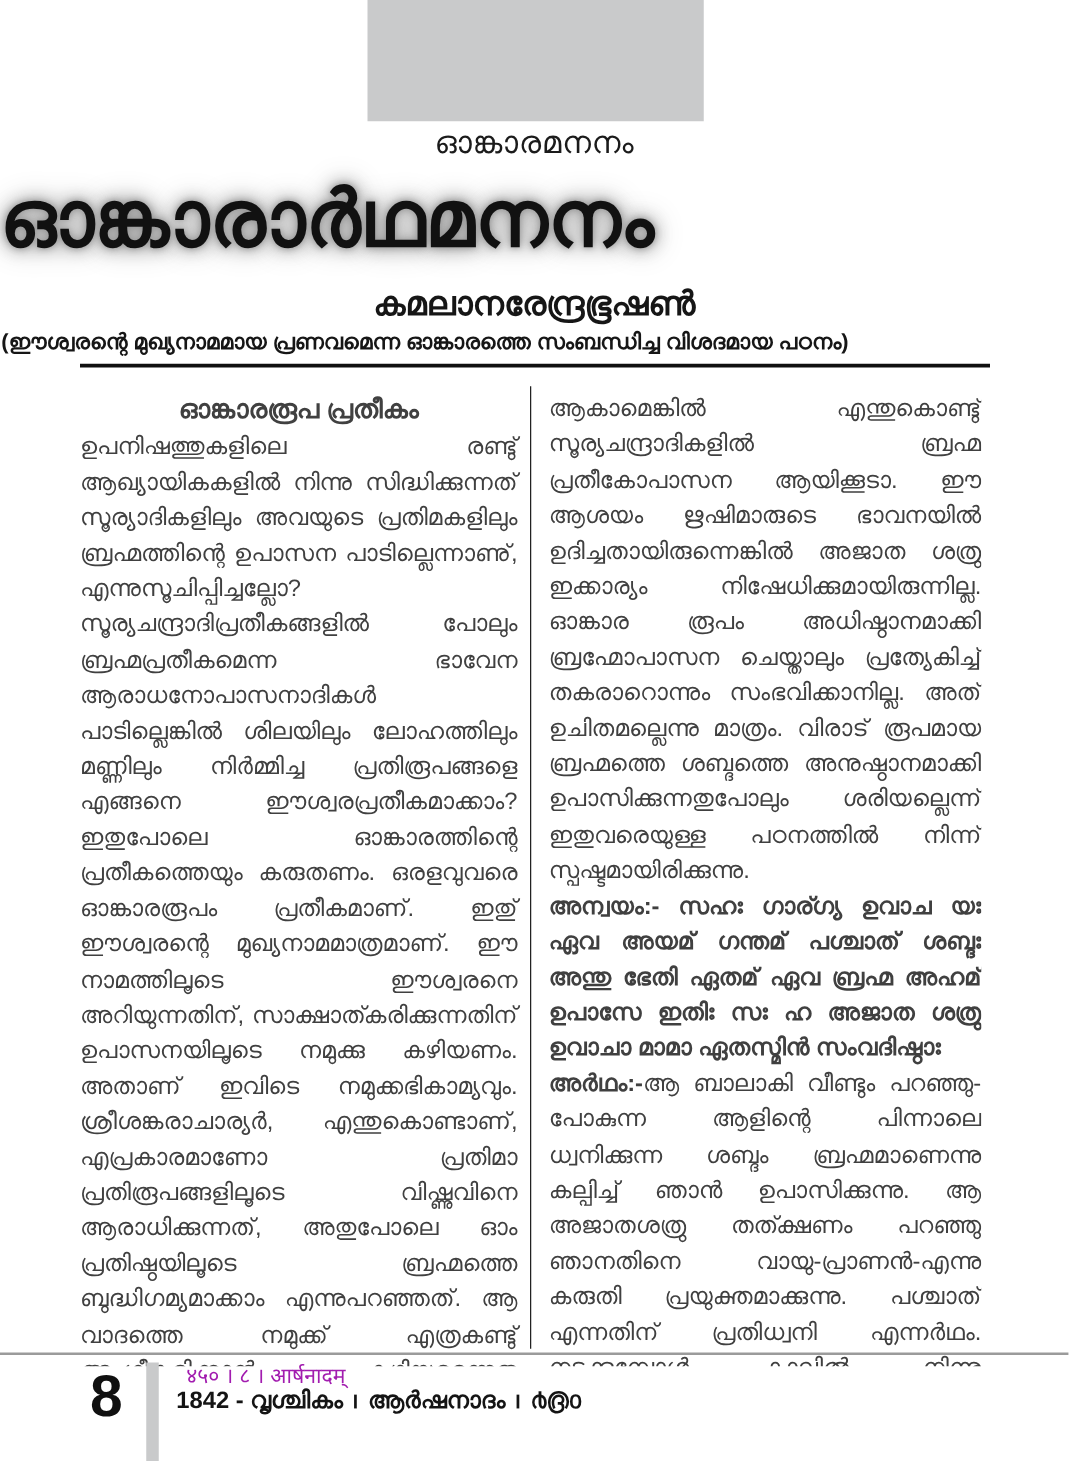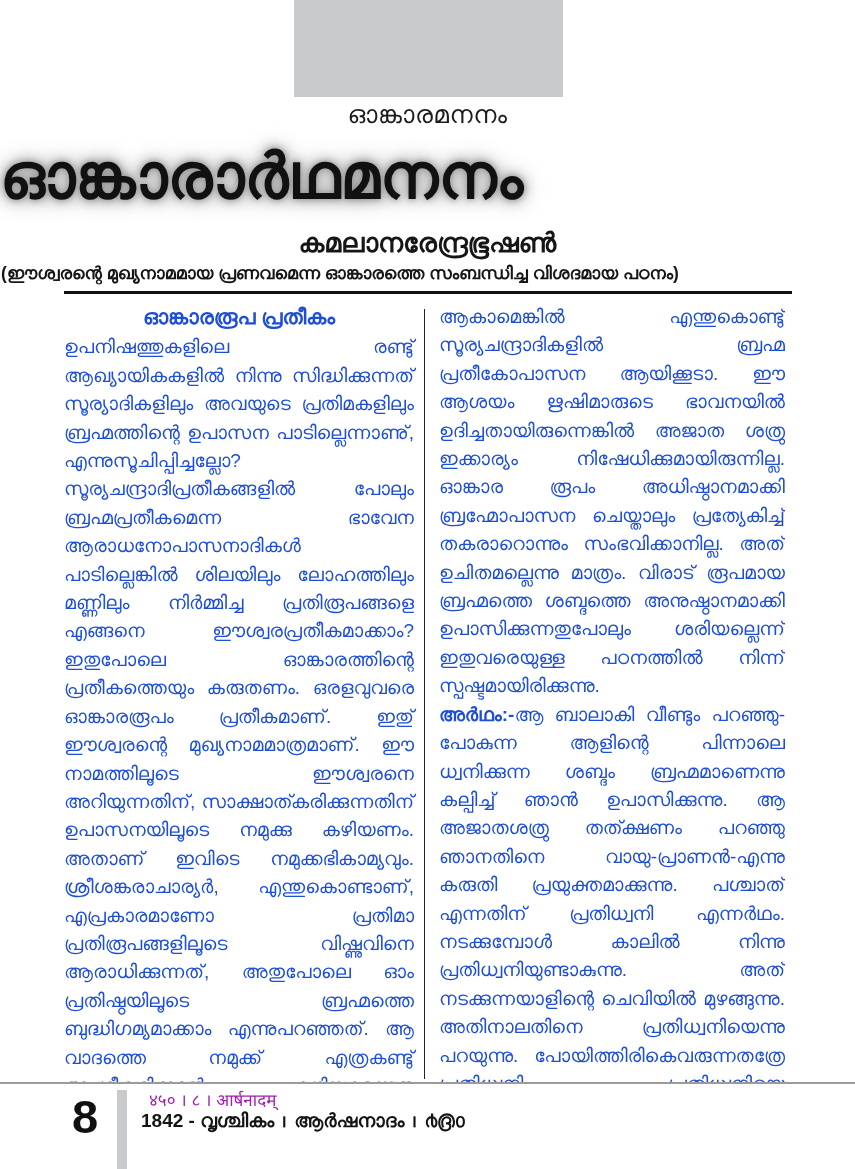--- a/index.html
+++ b/index.html
@@ -77,21 +77,22 @@
     width: 728px; height: 779px;
     display: flex;
   }
   .col {
     width: 356px;
     height: 100%;
     overflow: hidden;
     font-size: 19px;
     line-height: 28.4px;
     text-align: justify;
-    color: #1d4ed8;
+    color: #404040;
+    margin-top: 11px;
   }
   .col-left { padding-right: 6px; }
   .col-right { padding-left: 10px; }
   .col-divider {
     width: 1px;
     background: #222;
     margin: 6px 4px 0 4px;
     height: 770px;
   }
   .section-heading {
@@ -158,20 +159,21 @@
 
   <div class="columns">
     <div class="col col-left">
       <div class="section-heading">ഓങ്കാരരൂപ പ്രതീകം</div>
       <div>ഉപനിഷത്തുകളിലെ രണ്ടു് ആഖ്യായികകളിൽ നിന്നു സിദ്ധിക്കുന്നത് സൂര്യാദികളിലും അവയുടെ പ്രതിമകളിലും ബ്രഹ്മത്തിന്റെ ഉപാസന പാടില്ലെന്നാണു്, എന്നുസൂചിപ്പിച്ചല്ലോ? സൂര്യചന്ദ്രാദിപ്രതീകങ്ങളിൽ പോലും ബ്രഹ്മപ്രതീകമെന്ന ഭാവേന ആരാധനോപാസനാദികൾ പാടില്ലെങ്കിൽ ശിലയിലും ലോഹത്തിലും മണ്ണിലും നിർമ്മിച്ച പ്രതിരൂപങ്ങളെ എങ്ങനെ ഈശ്വരപ്രതീകമാക്കാം? ഇതുപോലെ ഓങ്കാരത്തിന്റെ പ്രതീകത്തെയും കരുതണം. ഒരളവുവരെ ഓങ്കാരരൂപം പ്രതീകമാണ്. ഇതു് ഈശ്വരന്റെ മുഖ്യനാമമാത്രമാണ്. ഈ നാമത്തിലൂടെ ഈശ്വരനെ അറിയുന്നതിന്, സാക്ഷാത്കരിക്കുന്നതിന് ഉപാസനയിലൂടെ നമുക്കു കഴിയണം. അതാണ് ഇവിടെ നമുക്കഭികാമ്യവും. ശ്രീശങ്കരാചാര്യർ, എന്തുകൊണ്ടാണ്, എപ്രകാരമാണോ പ്രതിമാ പ്രതിരൂപങ്ങളിലൂടെ വിഷ്ണുവിനെ ആരാധിക്കുന്നത്, അതുപോലെ ഓം പ്രതിഷ്ഠയിലൂടെ ബ്രഹ്മത്തെ ബുദ്ധിഗമ്യമാക്കാം എന്നുപറഞ്ഞത്. ആ വാദത്തെ നമുക്ക് എത്രകണ്ടു് അംഗീകരിക്കാൻ കഴിയുമെന്നതു പോകട്ടെ, എത്ര യാഥാർത്ഥ്യം അതിലുണ്ടെന്നു ചിന്തിക്കണം. മനുഷ്യമനസ്സിൽ ഭ്രമം ജനിപ്പിക്കാതിരിക്കാൻ ശ്രമിക്കുകയാണുചിതം. ശ്രീശങ്കരന്റെ അദ്വൈതവാദത്തെ രണ്ടുപനിഷത് ചർച്ചയിലൂടെ സവിസ്തരം പ്രതിപാദിച്ചു കഴിഞ്ഞു. ഉപനിഷത്തോ വേദമോ അംഗീകരിക്കാത്ത ഒരു സത്യവും അംഗീകരിക്കരുതെന്ന് ശ്രീശങ്കരനും എടുത്ത് എടുത്ത് പറഞ്ഞിരിക്കുന്നു. ഈ ജഗത്ത് ബ്രഹ്മമായിത്തന്നെ ഇരിക്കുന്നുവെങ്കിൽ അശ്വപതി എന്തുകൊണ്ടു് ഈ ഉപാസനാ രീതിയെ നിഷേധിച്ചു. ഈ ജഗത്തിലുള്ള എല്ലാ പദാർഥശക്തിയിലും ബ്രഹ്മം മാത്രമാണുള്ളതെങ്കിൽ അജാതശത്രു സൂര്യചന്ദ്രാദി പ്രതീകങ്ങളിൽ ബ്രഹ്മപ്രതീകമെന്ന ഭാവേന ഉപാസന പാടില്ലെന്നു വിധിച്ചത് എന്തുകൊണ്ടു്?</div>
 
     </div>
     <div class="col-divider"></div>
     <div class="col col-right">
       <div>ആകാമെങ്കിൽ എന്തുകൊണ്ടു് സൂര്യചന്ദ്രാദികളിൽ ബ്രഹ്മ പ്രതീകോപാസന ആയിക്കൂടാ. ഈ ആശയം ഋഷിമാരുടെ ഭാവനയിൽ ഉദിച്ചതായിരുന്നെങ്കിൽ അജാത ശത്രു ഇക്കാര്യം നിഷേധിക്കുമായിരുന്നില്ല. ഓങ്കാര രൂപം അധിഷ്ഠാനമാക്കി ബ്രഹ്മോപാസന ചെയ്താലും പ്രത്യേകിച്ച് തകരാറൊന്നും സംഭവിക്കാനില്ല. അത് ഉചിതമല്ലെന്നു മാത്രം. വിരാട് രൂപമായ ബ്രഹ്മത്തെ ശബ്ദത്തെ അനുഷ്ഠാനമാക്കി ഉപാസിക്കുന്നതുപോലും ശരിയല്ലെന്ന് ഇതുവരെയുള്ള പഠനത്തിൽ നിന്ന് സ്പഷ്ടമായിരിക്കുന്നു.</div>
+      <div class="anvayam-block"><span class="bold-label">അന്വയം:-</span><span> സഹഃ ഗാര്ഗ്യ ഉവാച യഃ ഏവ അയമ് ഗന്തമ് പശ്ചാത് ശബ്ദഃ അന്തു ഭേതി ഏതമ് ഏവ ബ്രഹ്മ അഹമ് ഉപാസേ ഇതിഃ സഃ ഹ അജാത ശത്രു ഉവാചാ മാമാ ഏതസ്മിൻ സംവദിഷ്ഠാഃ</span></div>
       <div><span class="bold-label">അർഥം:-</span><span>ആ ബാലാകി വീണ്ടും പറഞ്ഞു- പോകുന്ന ആളിന്റെ പിന്നാലെ ധ്വനിക്കുന്ന ശബ്ദം ബ്രഹ്മമാണെന്നു കല്പിച്ച് ഞാൻ ഉപാസിക്കുന്നു. ആ അജാതശത്രു തത്ക്ഷണം പറഞ്ഞു ഞാനതിനെ വായു-പ്രാണൻ-എന്നു കരുതി പ്രയുക്തമാക്കുന്നു. പശ്ചാത് എന്നതിന് പ്രതിധ്വനി എന്നർഥം. നടക്കുമ്പോൾ കാലിൽ നിന്നു പ്രതിധ്വനിയുണ്ടാകുന്നു. അത് നടക്കുന്നയാളിന്റെ ചെവിയിൽ മുഴങ്ങുന്നു. അതിനാലതിനെ പ്രതിധ്വനിയെന്നു പറയുന്നു. പോയിത്തിരികെവരുന്നതത്രേ പ്രതിധ്വനി. പ്രതിധ്വനിയെ പ്രാണനോടുപമിച്ചതിന്റെ താല്പര്യം മറ്റൊന്നുമല്ല. അത് പോയ് വരുന്നതാണ്. പ്രാണൻ വായുവാണ്. ശക്തിയാണ്. ഇന്ദ്രിയ സമൂഹത്തിന്റെ പര്യായവുമാണ്. കാല്യം ഒരിന്ദ്രിയമാണ്. അതിനാലതും പ്രാണനാണ്. അതിൽ നിന്നുണ്ടായി, പോയി, തിരിച്ചെത്തുന്ന ശബ്ദം പ്രാണസംബന്ധിയാണ്. ബാലാകി ഇതിനെ ബ്രഹ്മമെന്നു നിർ</span></div>
     </div>
   </div>
 
   <div class="footer-rule"></div>
   <div class="page-number">8</div>
   <div class="footer-bar"></div>
   <div class="footer-line1">४५० । ८ । आर्षनादम्</div>
   <div class="footer-line2">1842 - വൃശ്ചികം । ആർഷനാദം । ൪൫൦</div>
 

